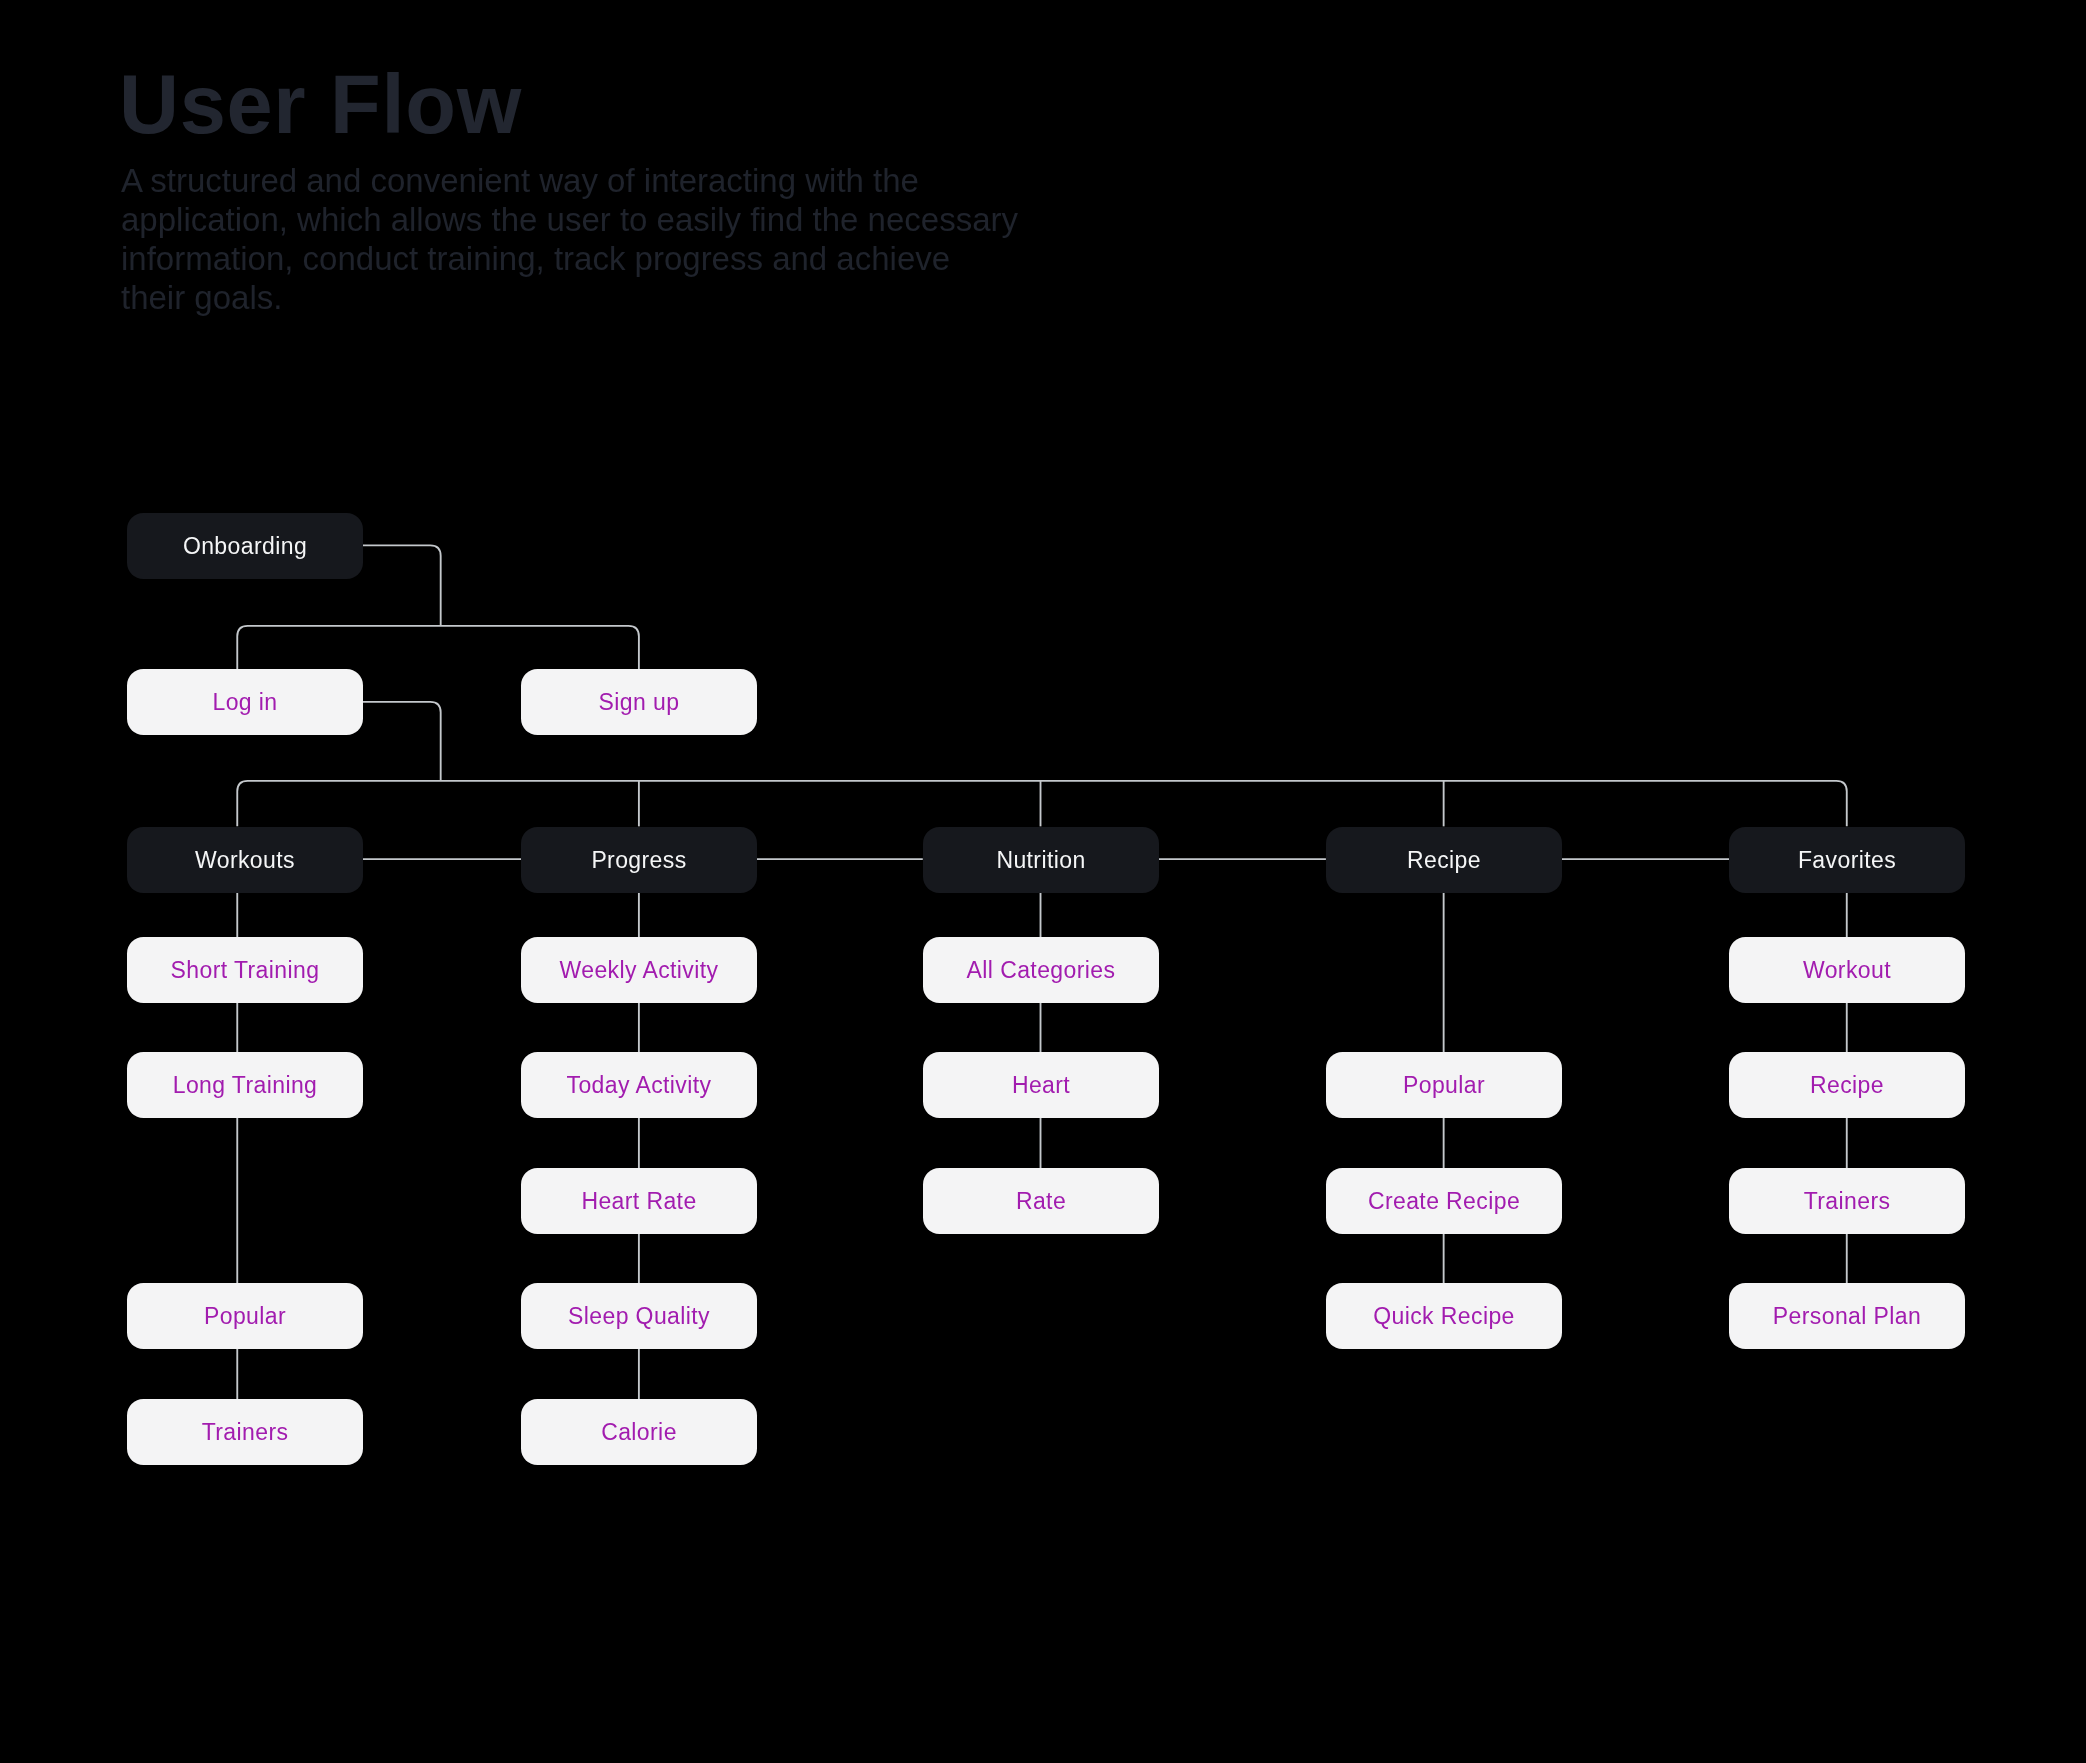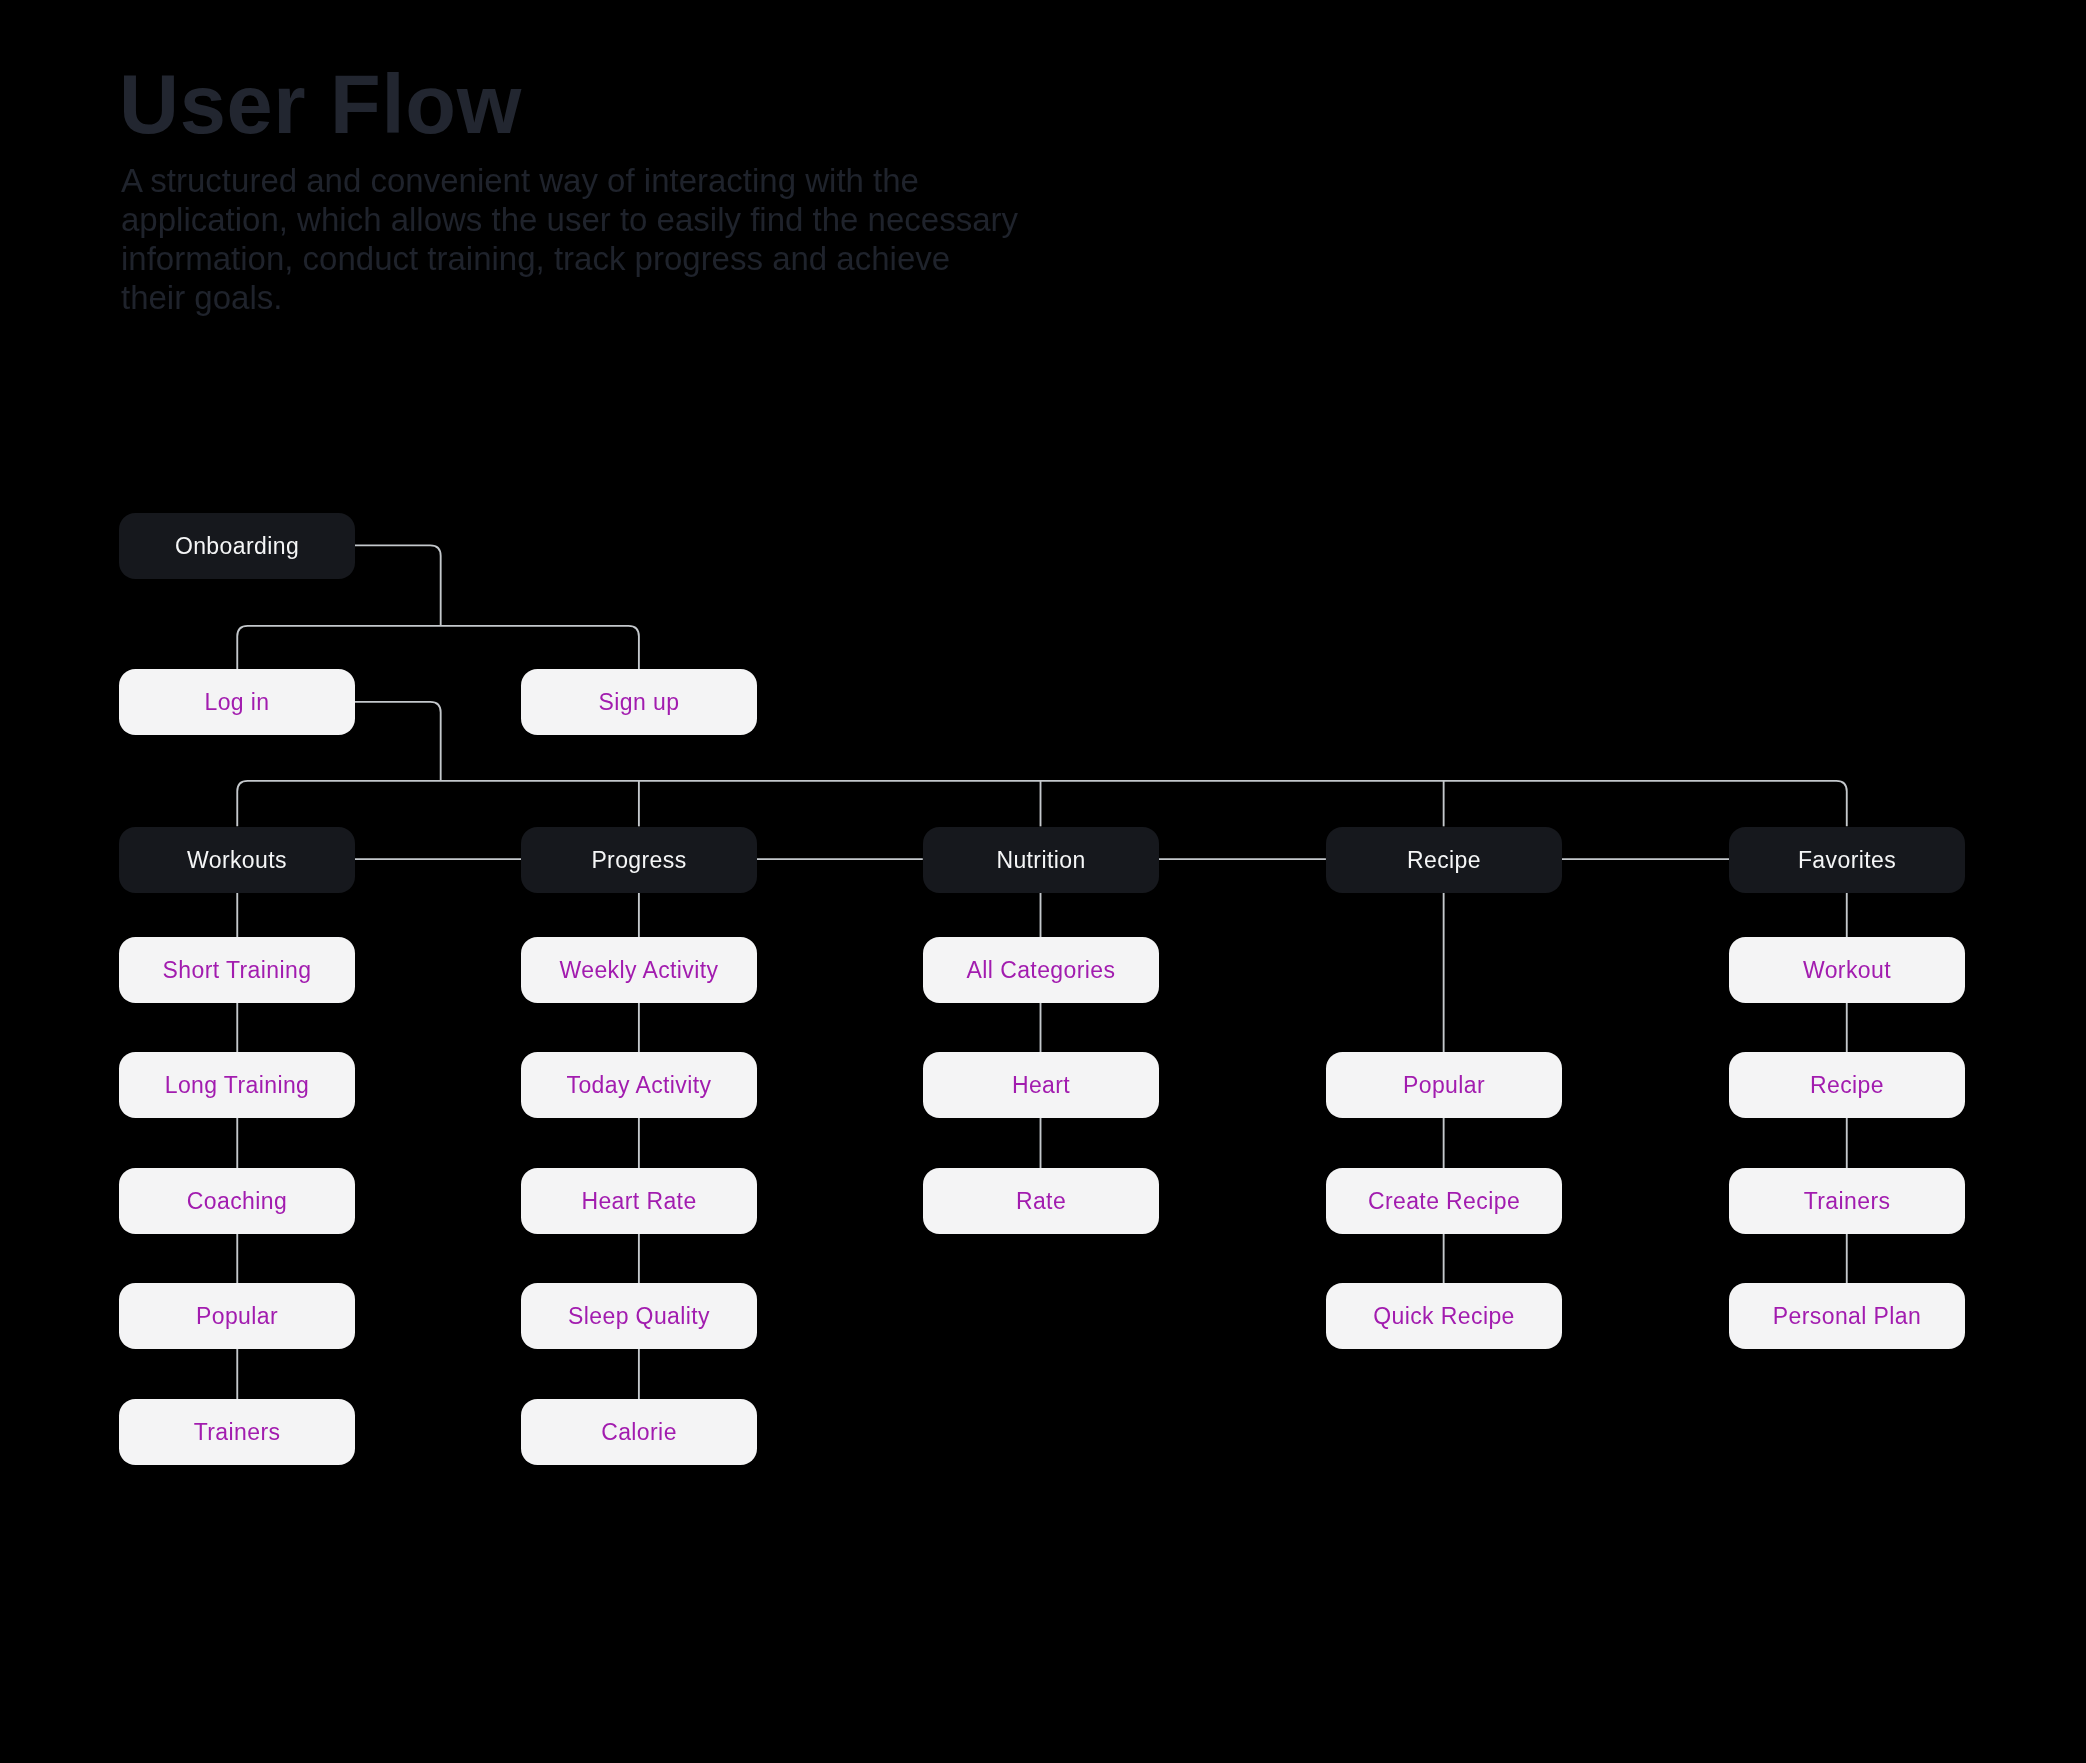--- a/index.html
+++ b/index.html
@@ -61,21 +61,21 @@
   }
   .node.dark {
     background: #16181d;
     color: #f5f6f7;
   }
   .node.light {
     background: #f4f4f5;
     color: #a21caf;
   }
   
-  .c0 { left: 119px; }
+  .c0 { left: 127px; }
   .c1 { left: 521px; }
   .c2 { left: 923px; }
   .c3 { left: 1326px; }
   .c4 { left: 1729px; }
   
   .r-onboarding { top: 513px; }
   .r-auth { top: 669px; }
   .r-main { top: 827px; }
   .rk0 { top: 937px; }
   .rk1 { top: 1052px; }
@@ -120,21 +120,20 @@
   <div class="node light c1 r-auth">Sign up</div>
 
   <div class="node dark c0 r-main">Workouts</div>
   <div class="node dark c1 r-main">Progress</div>
   <div class="node dark c2 r-main">Nutrition</div>
   <div class="node dark c3 r-main">Recipe</div>
   <div class="node dark c4 r-main">Favorites</div>
 
   <div class="node light c0 rk0">Short Training</div>
   <div class="node light c0 rk1">Long Training</div>
-  <div class="node light c0 rk2">Coaching</div>
   <div class="node light c0 rk3">Popular</div>
   <div class="node light c0 rk4">Trainers</div>
 
   <div class="node light c1 rk0">Weekly Activity</div>
   <div class="node light c1 rk1">Today Activity</div>
   <div class="node light c1 rk2">Heart Rate</div>
   <div class="node light c1 rk3">Sleep Quality</div>
   <div class="node light c1 rk4">Calorie</div>
 
   <div class="node light c2 rk0">All Categories</div>

